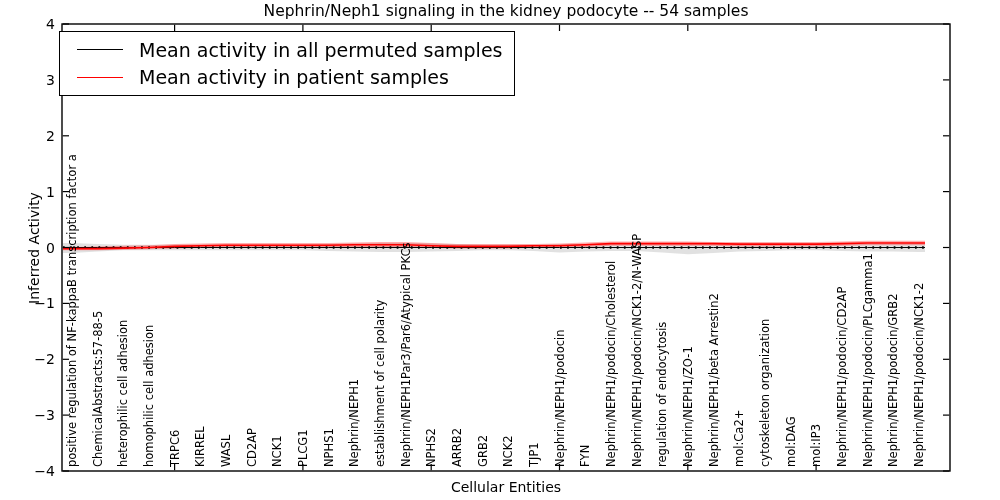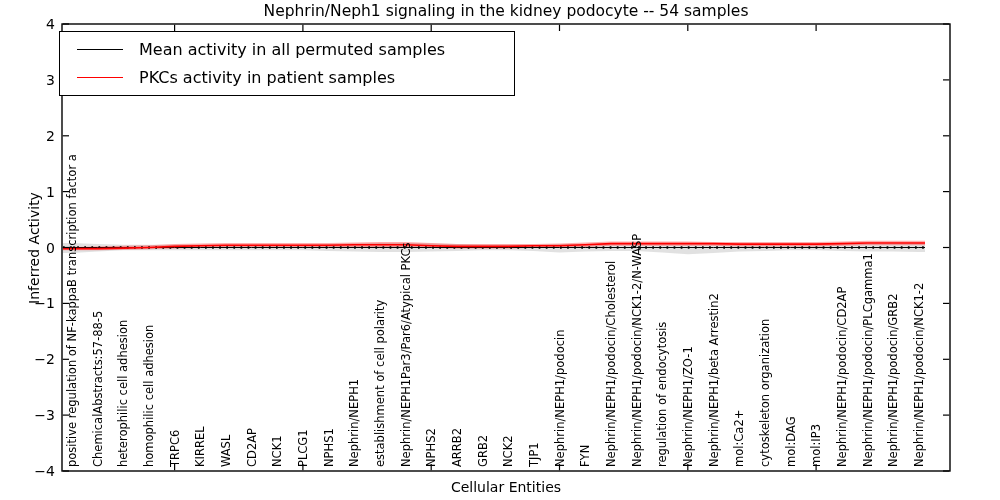--- a/index.html
+++ b/index.html
@@ -24,21 +24,21 @@
     position:absolute;left:0;width:55px;text-align:right;
     font-size:14px;color:#000;line-height:18px;
   }
   .legend{
     position:absolute;left:59px;top:31px;width:456px;height:65px;
     border:1.5px solid #000;background:#ffffff;box-sizing:border-box;
     display:flex;flex-direction:column;justify-content:space-around;padding:4px 0;
   }
   .legend-row{display:flex;align-items:center;height:26px;}
   .legend-line{width:46px;height:0;border-top:1.6px solid #000;margin-left:17px;flex:0 0 auto;}
-  .legend-text{margin-left:16px;font-size:16px;white-space:nowrap;}
+  .legend-text{margin-left:16px;font-size:19px;white-space:nowrap;}
 </style>
 </head>
 <body>
 
 <div id="figure">
 
   <svg id="plot-svg" width="1000" height="500">
       <path d="M63.0,243.0 L72.0,243.0 L97.7,244.1 L123.3,244.7 L149.0,244.7 L174.6,244.7 L200.3,244.7 L226.0,244.7 L251.6,244.7 L277.3,244.7 L302.9,244.7 L328.6,244.1 L354.3,243.6 L379.9,243.0 L405.6,243.0 L431.2,243.6 L456.9,244.1 L482.6,244.7 L508.2,244.7 L533.9,244.7 L559.5,244.1 L585.2,244.1 L610.9,244.1 L636.5,244.1 L662.2,244.1 L687.8,244.1 L713.5,244.1 L739.2,244.7 L764.8,244.7 L790.5,244.7 L816.1,244.7 L841.8,244.1 L867.5,244.1 L893.1,244.1 L918.8,243.6 L925.0,243.6 L925.0,252.0 L918.8,252.0 L893.1,251.4 L867.5,251.4 L841.8,250.9 L816.1,250.3 L790.5,250.3 L764.8,250.9 L739.2,251.4 L713.5,253.1 L687.8,254.2 L662.2,252.5 L636.5,250.9 L610.9,250.9 L585.2,251.4 L559.5,252.5 L533.9,250.9 L508.2,250.3 L482.6,250.3 L456.9,250.9 L431.2,251.4 L405.6,252.0 L379.9,252.0 L354.3,251.4 L328.6,250.9 L302.9,250.3 L277.3,250.3 L251.6,250.3 L226.0,250.3 L200.3,250.3 L174.6,250.3 L149.0,250.3 L123.3,250.3 L97.7,251.4 L72.0,253.1 L63.0,253.1 Z" fill="#c8c8c8" fill-opacity="0.55" stroke="none"></path>
       <path d="M63.0,246.9 L72.0,246.9 L97.7,246.4 L123.3,245.8 L149.0,245.3 L174.6,244.1 L200.3,243.6 L226.0,243.0 L251.6,243.0 L277.3,243.0 L302.9,243.0 L328.6,243.0 L354.3,242.5 L379.9,241.9 L405.6,241.9 L431.2,243.0 L456.9,244.1 L482.6,244.1 L508.2,244.1 L533.9,244.1 L559.5,243.6 L585.2,242.5 L610.9,241.4 L636.5,241.4 L662.2,241.4 L687.8,241.4 L713.5,241.9 L739.2,241.9 L764.8,241.9 L790.5,241.9 L816.1,241.9 L841.8,241.4 L867.5,240.8 L893.1,240.8 L918.8,240.8 L925.0,240.8 L925.0,245.3 L918.8,245.3 L893.1,245.3 L867.5,245.3 L841.8,245.8 L816.1,246.4 L790.5,246.4 L764.8,246.4 L739.2,246.4 L713.5,245.8 L687.8,245.8 L662.2,245.8 L636.5,245.8 L610.9,245.8 L585.2,246.9 L559.5,247.5 L533.9,248.1 L508.2,248.6 L482.6,248.6 L456.9,248.6 L431.2,248.1 L405.6,246.9 L379.9,246.9 L354.3,246.9 L328.6,247.5 L302.9,247.5 L277.3,247.5 L251.6,247.5 L226.0,247.5 L200.3,248.1 L174.6,248.6 L149.0,249.2 L123.3,249.7 L97.7,250.3 L72.0,250.3 L63.0,250.3 Z" fill="#ff0000" fill-opacity="0.32" stroke="none"></path>
       <path d="M63.0,247.5 L72.0,247.5 L97.7,247.5 L123.3,247.5 L149.0,247.5 L174.6,247.5 L200.3,247.5 L226.0,247.5 L251.6,247.5 L277.3,247.5 L302.9,247.5 L328.6,247.5 L354.3,247.5 L379.9,247.5 L405.6,247.5 L431.2,247.5 L456.9,247.5 L482.6,247.5 L508.2,247.5 L533.9,247.5 L559.5,247.5 L585.2,247.5 L610.9,247.5 L636.5,247.5 L662.2,247.5 L687.8,247.5 L713.5,247.5 L739.2,247.5 L764.8,247.5 L790.5,247.5 L816.1,247.5 L841.8,247.5 L867.5,247.5 L893.1,247.5 L918.8,247.5 L925.0,247.5" fill="none" stroke="#000000" stroke-width="1"></path>
@@ -129,17 +129,17 @@
       <div class="ytick" style="top: 462px;">−4</div>
     </div>
 
   <div class="legend">
     <div class="legend-row">
       <span class="legend-line" id="legend-line-0" style="border-top-color: rgb(0, 0, 0);"></span>
       <span class="legend-text">Mean activity in all permuted samples</span>
     </div>
     <div class="legend-row">
       <span class="legend-line" id="legend-line-1" style="border-top-color: rgb(255, 0, 0);"></span>
-      <span class="legend-text">PKCs activity in patient samples</span>
+      <span class="legend-text">Mean activity in patient samples</span>
     </div>
   </div>
 
 </div>
 
 </body></html>

